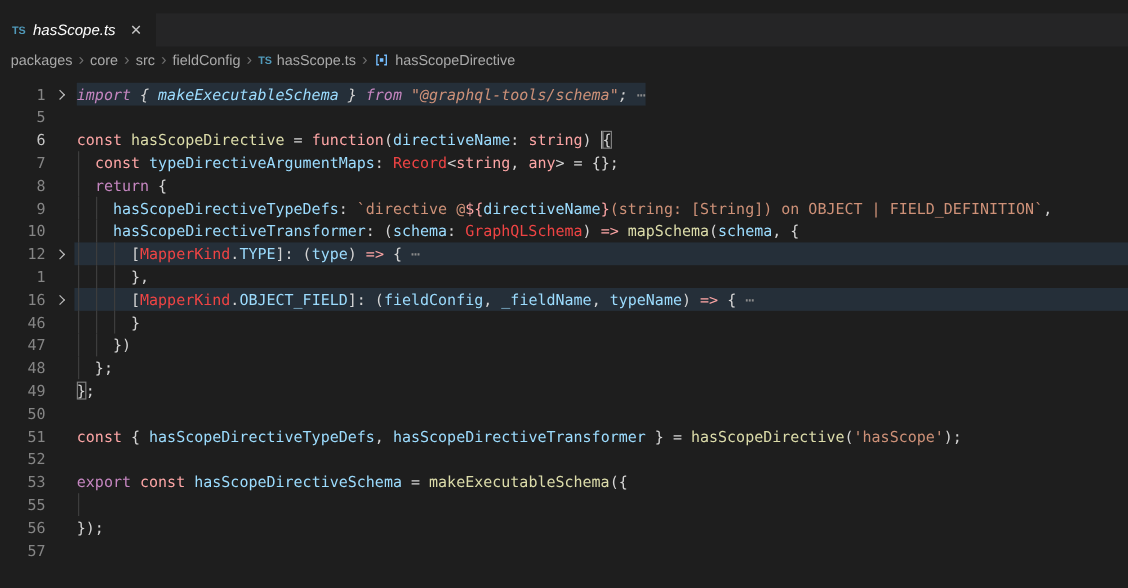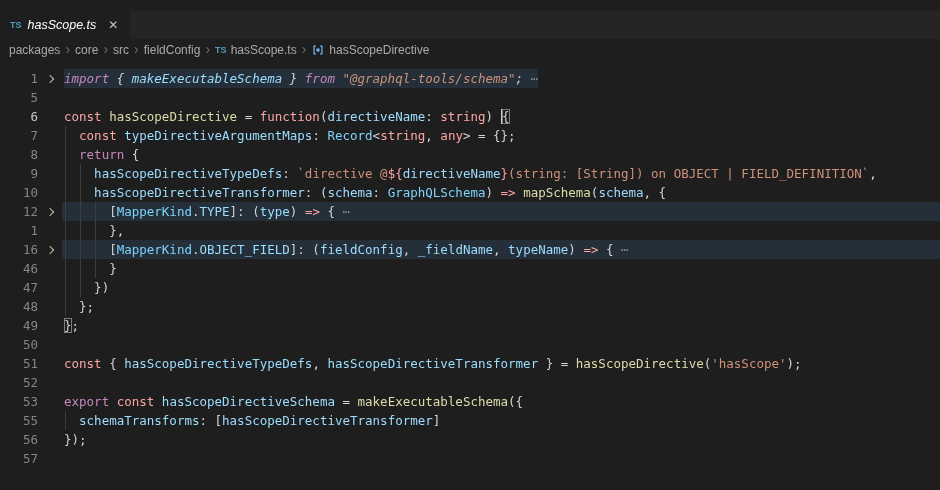--- a/index.html
+++ b/index.html
@@ -30,21 +30,21 @@
   .lnum { position:absolute; left:0; top:0; width:38px; text-align:right; color:#858585; font-size:12.5px; }
   .lnum.active { color:#c6c6c6; }
   .fchev { position:absolute; left:47px; top:7px; width:6px; height:6px; border-top:1.4px solid #bcbcbc; border-right:1.4px solid #bcbcbc; transform:rotate(45deg); cursor:pointer; }
   .code { position:absolute; left:64px; top:0; white-space:pre; }
   .hltext { background:rgba(80,139,196,0.17); display:inline-block;font-style:italic; }
 
   .tk-k { color:#fca5a5; }
   .tk-m { color:#c586c0; }
   .tk-v { color:#9cdcfe; }
   .tk-f { color:#dcdcaa; }
-  .tk-t { color:#7dd3fc; }
+  .tk-t { color:#ef4444; }
   .tk-s { color:#ce9178; }
   .tk-p { color:#d4d4d4; }
   .tk-e { color:#8b8b8b; }
   .tk-bb { color:#d4d4d4; outline:1px solid #7e7e7e; outline-offset:-1px; }
   .cursor { display:inline-block; width:1.5px; height:15px; background:#d0d0d0; vertical-align:middle; margin-bottom:2px; }
 </style>
 </head>
 <body>
 
 <div id="window">
@@ -184,21 +184,20 @@
         <span class="lnum">52</span>
         <span class="code"></span>
       </div>
       <div class="row">
         <span class="lnum">53</span>
         <span class="code"><span class="tk-m">export</span><span class="tk-p"> </span><span class="tk-k">const</span><span class="tk-p"> </span><span class="tk-v">hasScopeDirectiveSchema</span><span class="tk-p"> = </span><span class="tk-f">makeExecutableSchema</span><span class="tk-p">({</span></span>
       </div>
       <div class="row">
         <div class="guide" style="left: 65px;"></div>
         <span class="lnum">55</span>
-        <span class="code"><span class="tk-p">  </span><span class="tk-v">schemaTransforms</span><span class="tk-p">: [</span><span class="tk-v">hasScopeDirectiveTransformer</span><span class="tk-p">]</span></span>
       </div>
       <div class="row">
         <span class="lnum">56</span>
         <span class="code"><span class="tk-p">});</span></span>
       </div>
       <div class="row">
         <span class="lnum">57</span>
         <span class="code"></span>
       </div>
     </div>

